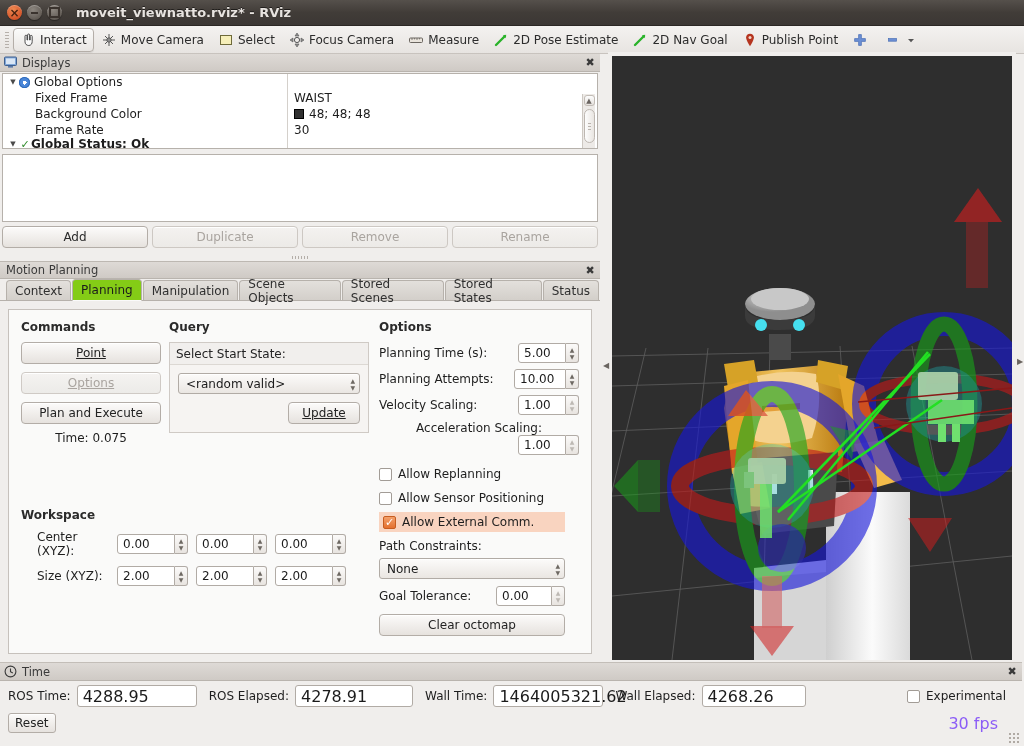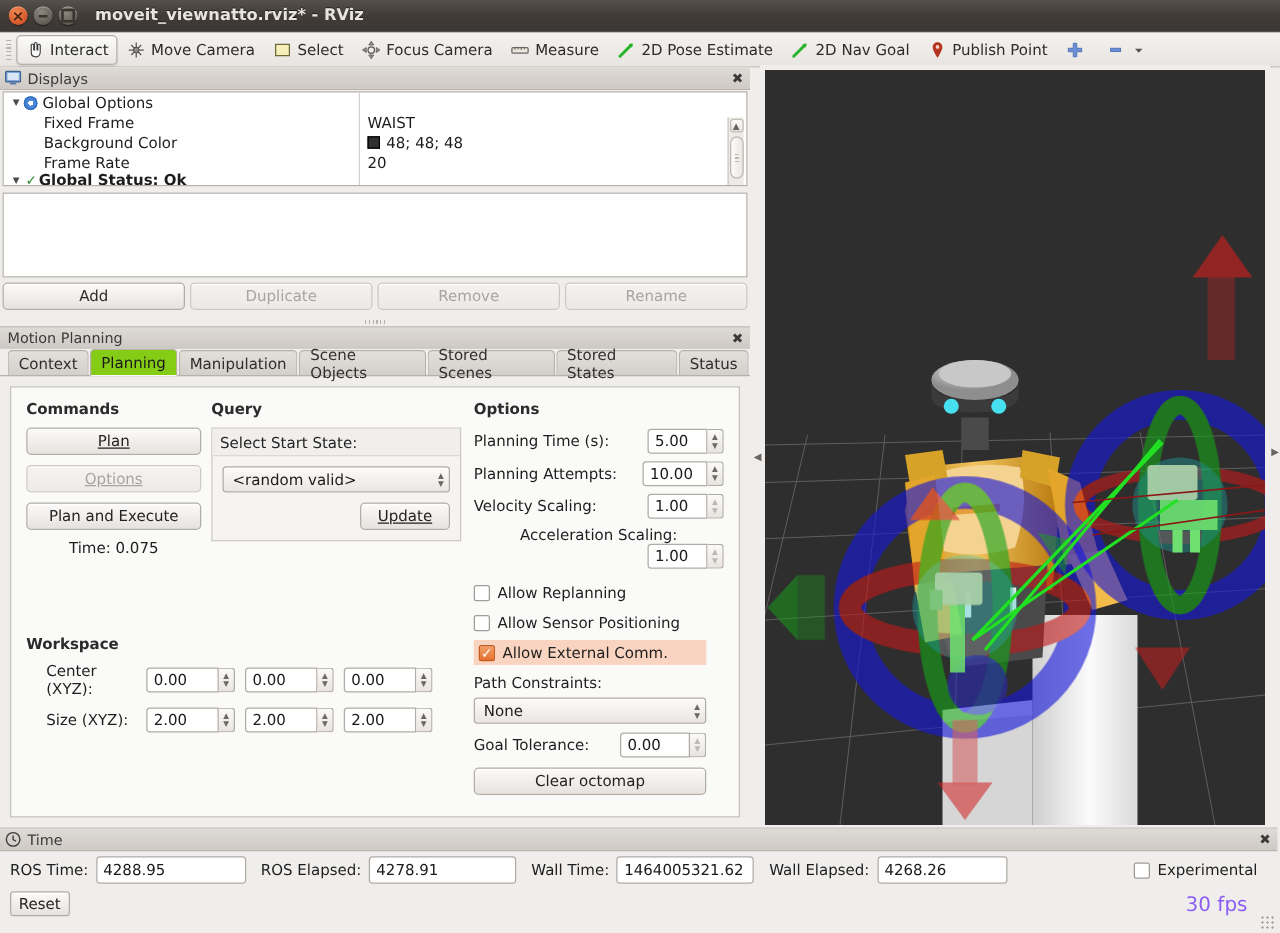--- a/index.html
+++ b/index.html
@@ -168,21 +168,21 @@
                background:#f0eeec; }
   .collapse { position:absolute; width:12px; height:26px; display:flex; align-items:center;
               justify-content:center; font-size:8px; color:#6a6560; }
 
   
   .timepanel { position:absolute; left:0; right:2px; bottom:0; height:84px; background:#f0eeec;
                border-top:1px solid #c3beb8; }
   .timerow { display:flex; align-items:center; height:30px; padding:0 8px; gap:6px; }
   .tlabel { font-size:12px; color:#1e1e1e; white-space:nowrap; }
   .tinput { height:22px; border:1px solid #b1aba5; border-radius:3px; background:#fff;
-            font-size:12px; color:#1b1b1b; display:flex; align-items:center; padding-left:5px; }
+            font-size:16px; color:#1b1b1b; display:flex; align-items:center; padding-left:5px; }
   .resetbar { display:flex; align-items:center; height:24px; padding:0 8px; }
   .resetbtn { height:20px; padding:0 6px; font-size:12px; color:#232323;
               border:1px solid #b3ada7; border-radius:3px;
               background:linear-gradient(to bottom,#fcfbfa,#e6e2de);
               display:flex; align-items:center; box-shadow: inset 0 1px 0 #fff; }
   .fps { margin-left:auto; font-size:16px; color:#8b5cf6; padding-right:16px; }
   .resize-grip { position:absolute; right:2px; bottom:2px; width:12px; height:12px;
       background-image: radial-gradient(#b0aaa4 0.8px, transparent 1px);
       background-size:4px 4px; }
   .vsplit { position:absolute; left:604px; top:56px; width:4px; bottom:84px; }
@@ -347,21 +347,21 @@
           <span style="font-weight:bold;">Global Status: Ok</span>
         </div>
       </div>
       <div class="val-col">
         <div class="vrow"></div>
         <div class="vrow">WAIST</div>
         <div class="vrow">
           <span class="swatch"></span>
           <span>48; 48; 48</span>
         </div>
-        <div class="vrow">20</div>
+        <div class="vrow">30</div>
       </div>
       <div class="sbar">
         <div class="sb-arrow">▲</div>
         <div class="sb-thumb"></div>
         <div class="sb-spacer"></div>
 
       </div>
     </div>
 
     <div class="empty-box"></div>
@@ -389,21 +389,21 @@
         <div class="tab">Stored Scenes</div>
         <div class="tab">Stored States</div>
         <div class="tab">Status</div>
       </div>
 
       <div class="mpbody">
 
         <div style="position:absolute;left:12px;top:10px;width:140px;">
           <div class="sect-title">Commands</div>
           <div class="pbtn" style="margin-top:8px;">
-            <span class="u">Plan</span>
+            <span class="u">Point</span>
           </div>
           <div class="pbtn dis" style="margin-top:8px;">
             <span class="u">Options</span>
           </div>
           <div class="pbtn" style="margin-top:8px;">
             <span>Plan and Execute</span>
           </div>
           <div style="text-align:center;margin-top:7px;font-size:12px;color:#1e1e1e;">Time: 0.075</div>
         </div>
 

